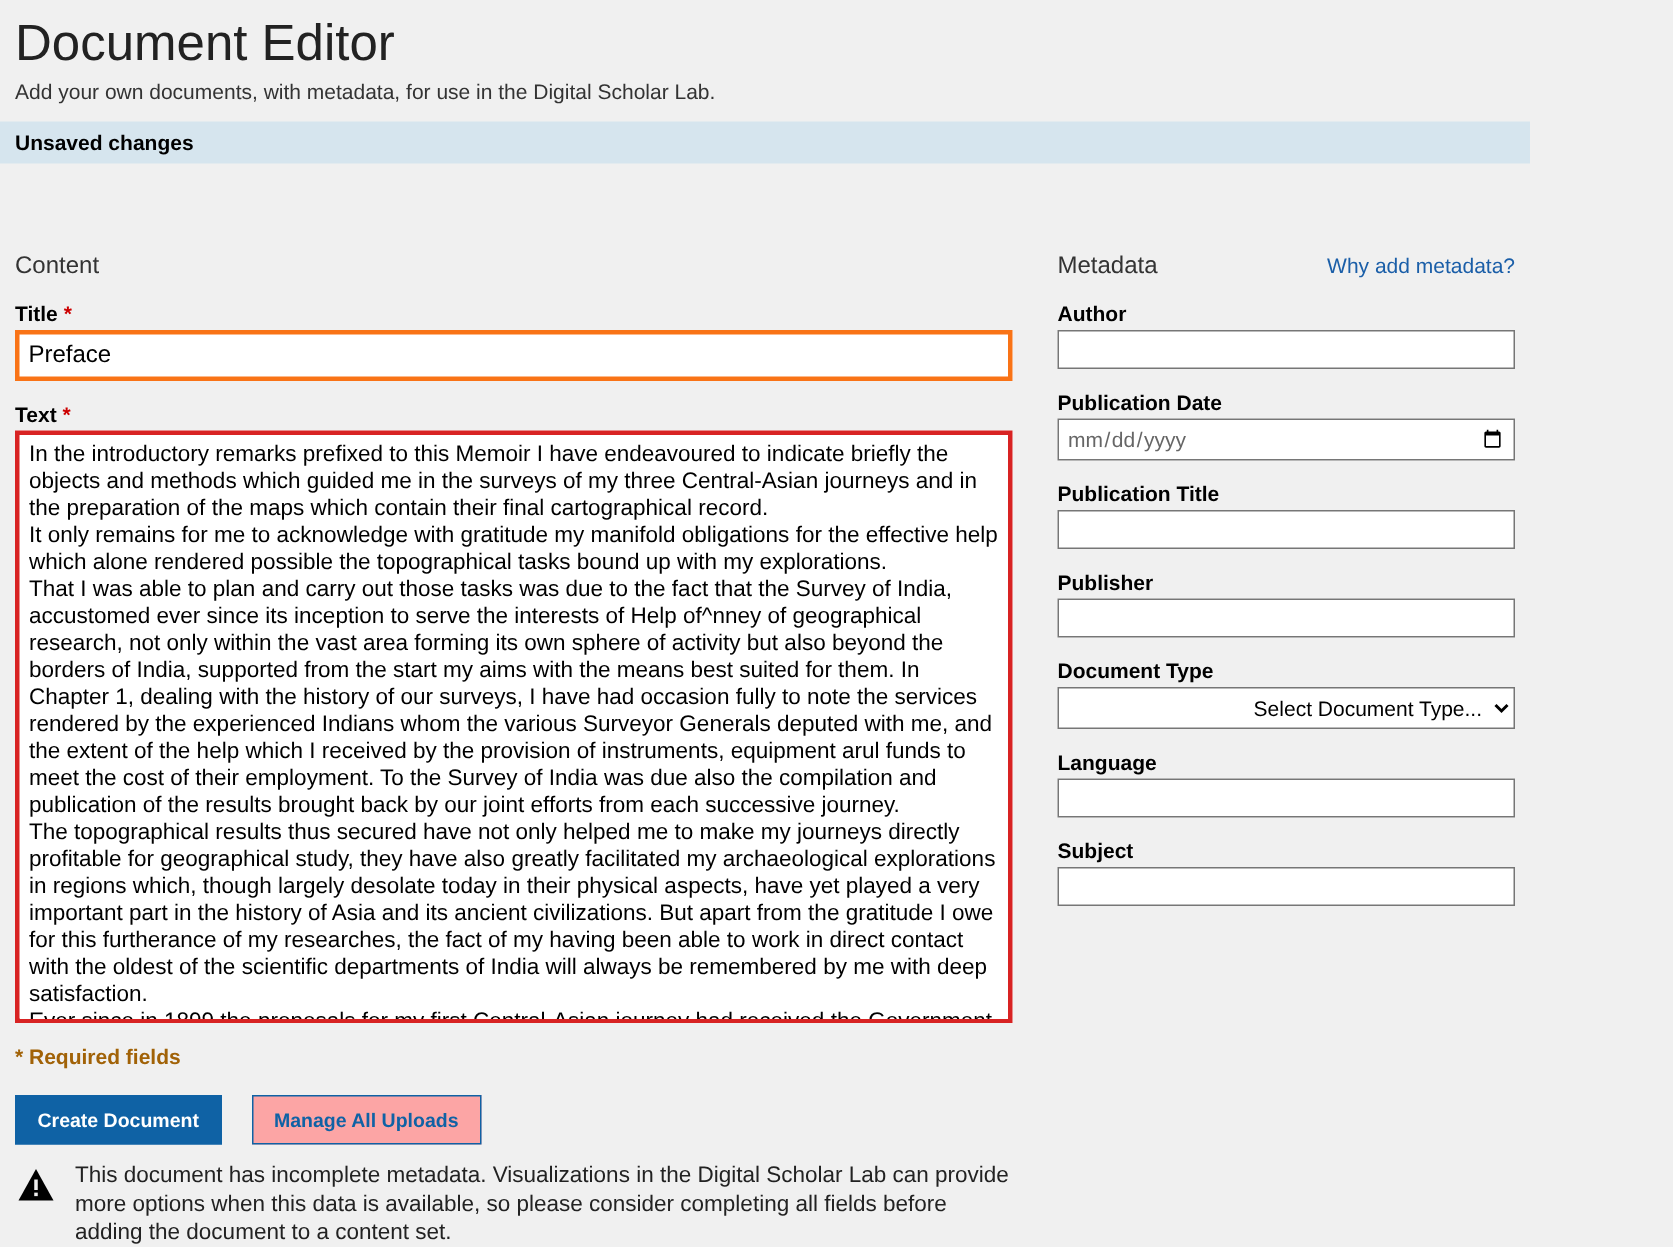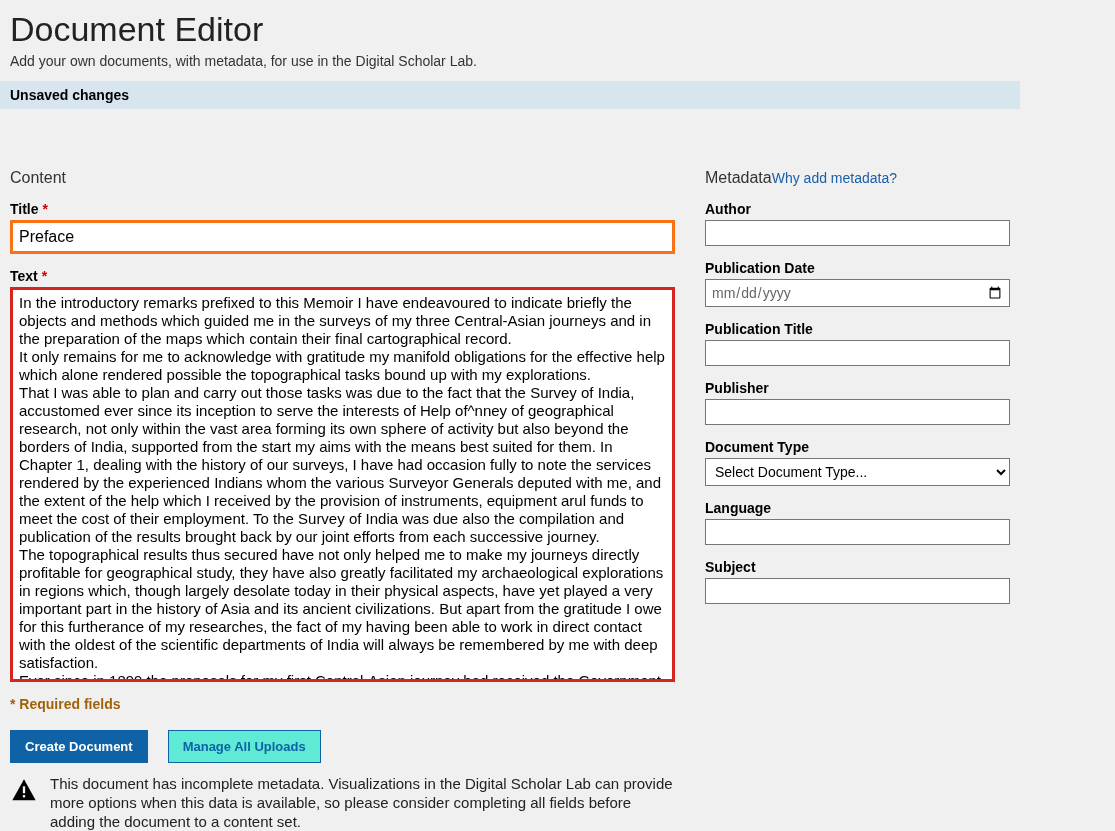--- a/index.html
+++ b/index.html
@@ -49,21 +49,21 @@
     flex: 0 0 305px;
   }
   .section-heading {
     font-size: 16px;
     color: #333;
     margin: 0 0 14px 0;
     font-weight: 400;
   }
   .meta-header {
     display: flex;
-    justify-content: flex-start;
+    justify-content: space-between;
     align-items: baseline;
     margin-bottom: 14px;
   }
   .meta-header a {
     color: #1a5ea8;
     font-size: 14px;
     text-decoration: none;
   }
   .field-label {
     display: block;
@@ -105,20 +105,21 @@
   .meta-input, .meta-select {
     width: 100%;
     font-size: 14px;
     padding: 4px 5px;
     border: 1px solid #767676;
     background: #fff;
     font-family: Arial, sans-serif;
   }
   .meta-select {
     height: 28px;
+    text-align: right;
   }
   .date-input {
     color: #666;
   }
   .required-note {
     color: #a16207;
     font-weight: bold;
     font-size: 14px;
     margin: 10px 0 18px 0;
   }
@@ -130,21 +131,21 @@
   .btn-primary {
     background: #0f62a5;
     color: #fff;
     border: 1px solid #0f62a5;
     padding: 8px 14px;
     font-size: 13px;
     font-weight: bold;
     cursor: pointer;
   }
   .btn-secondary {
-    background: #5eead4;
+    background: #fca5a5;
     color: #0f62a5;
     border: 1px solid #0f62a5;
     padding: 8px 14px;
     font-size: 13px;
     font-weight: bold;
     cursor: pointer;
   }
   .warning {
     display: flex;
     gap: 12px;

